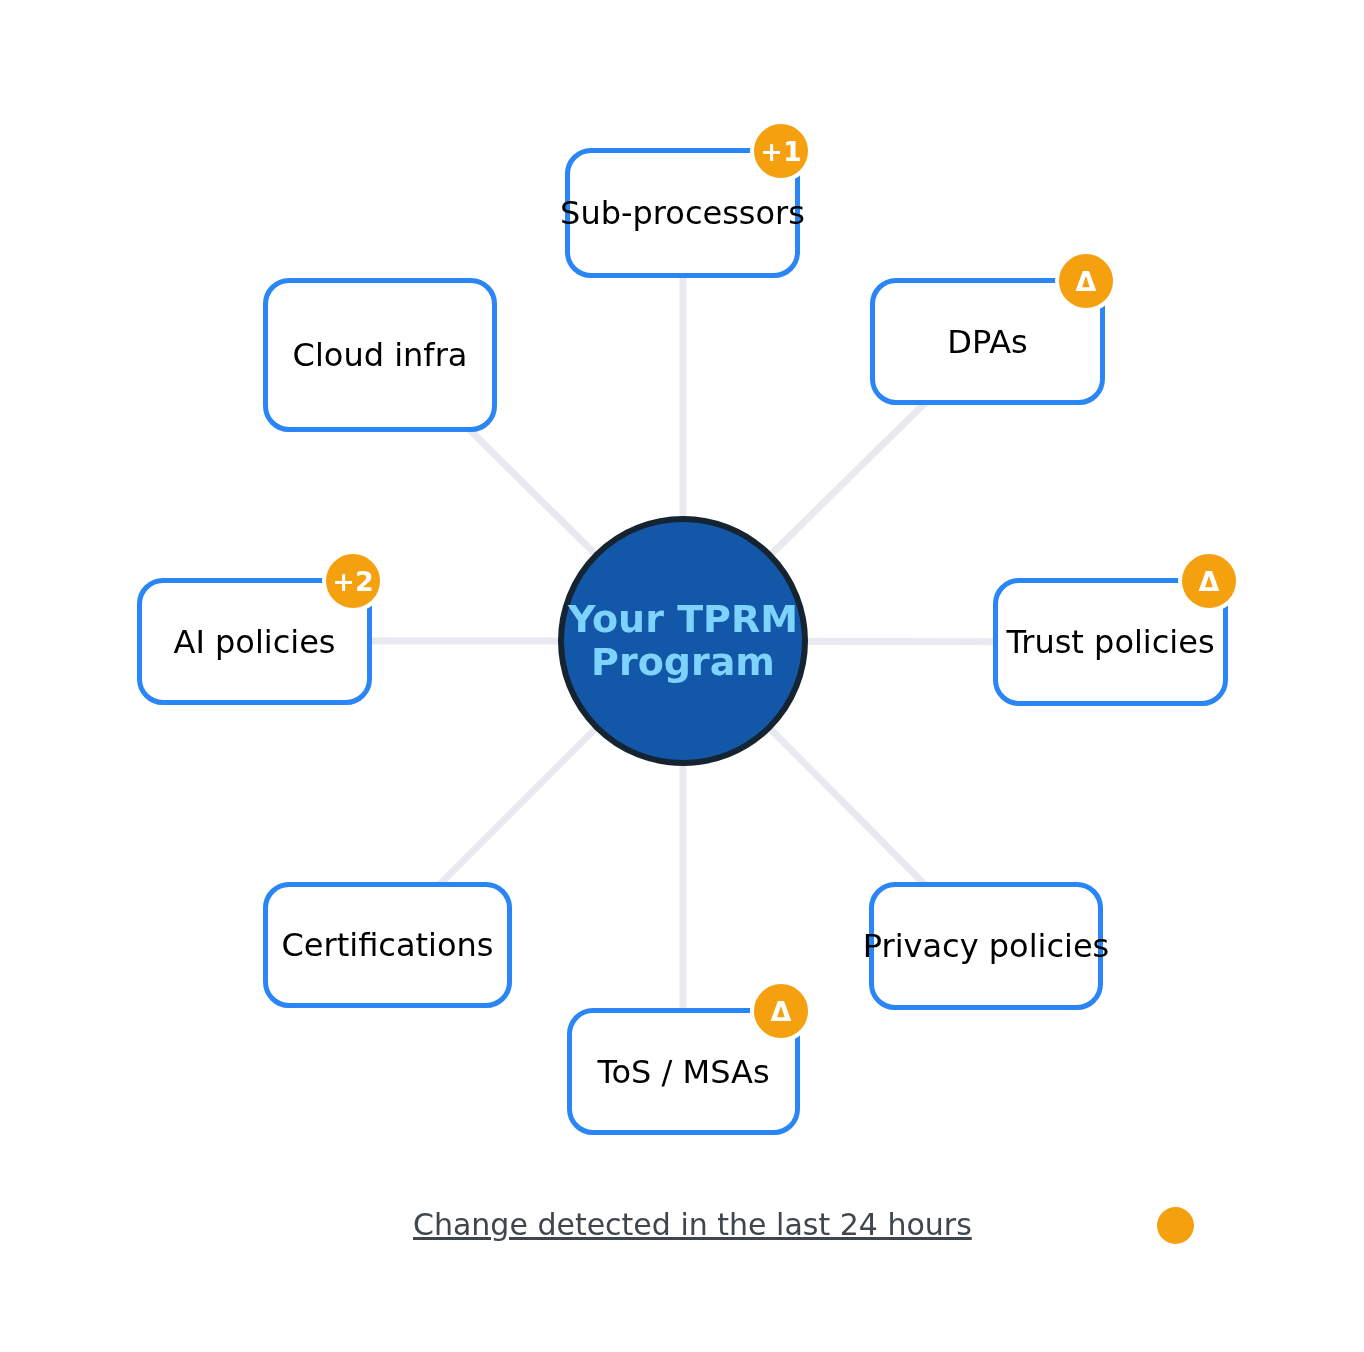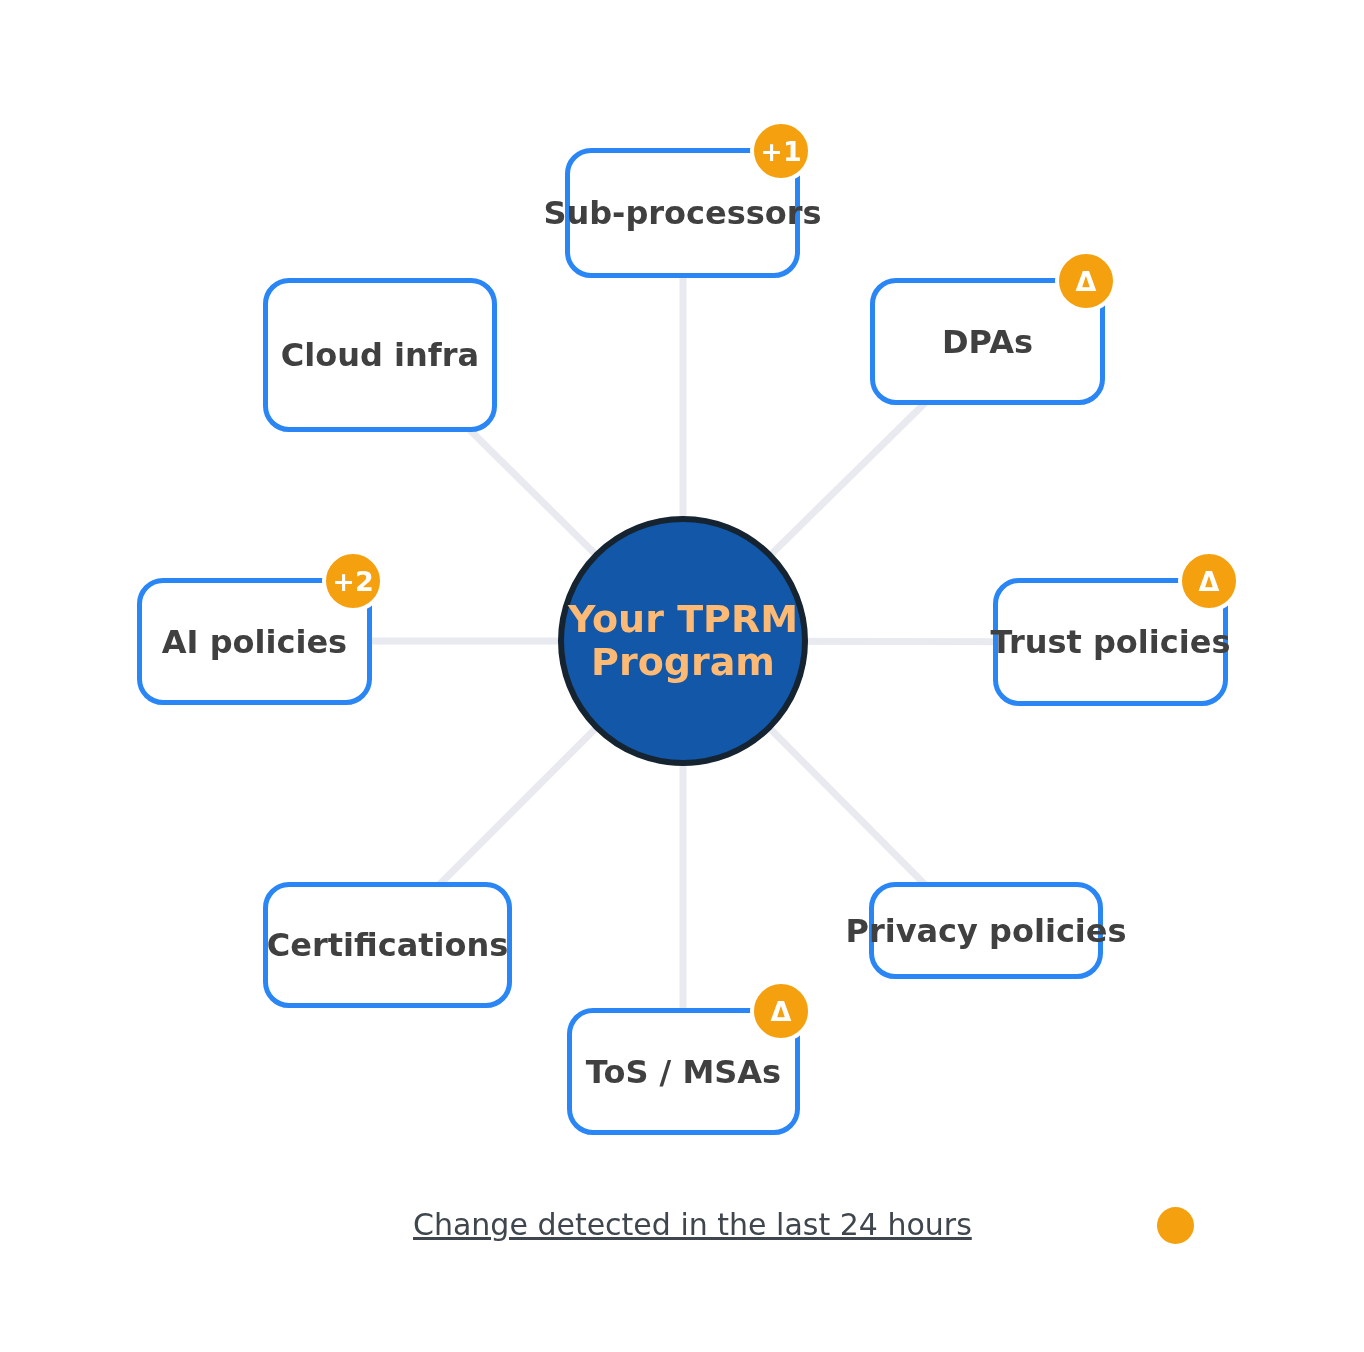--- a/index.html
+++ b/index.html
@@ -24,23 +24,23 @@
     position: absolute;
     box-sizing: border-box;
     background: #ffffff;
     border: 5px solid #2b86f5;
     border-radius: 26px;
     display: flex;
     align-items: center;
     justify-content: center;
   }
   .node .label {
-    font-weight: bold;
+    font-weight: normal;
     font-size: 32px;
-    color: #404040;
+    color: #000000;
     white-space: nowrap;
   }
   .badge {
     position: absolute;
     top: -33px;
     right: -17px;
     width: 62px;
     height: 62px;
     box-sizing: border-box;
     border: 4px solid #ffffff;
@@ -66,30 +66,30 @@
     background: #1257a8;
     display: flex;
     align-items: center;
     justify-content: center;
   }
   .hub-title {
     width: 266px;
     margin-left: -8px;
     margin-right: -8px;
     text-align: center;
-    color: #fdba74;
+    color: #7dd3fc;
     font-weight: bold;
     font-size: 38px;
     line-height: 1.12;
   }
   
   .n0 { left: 565px; top: 148px;  width: 235px; height: 130px; }
   .n1 { left: 870px; top: 278px;  width: 235px; height: 127px; }
   .n2 { left: 993px; top: 578px;  width: 235px; height: 128px; }
-  .n3 { left: 869px; top: 882px;  width: 234px; height: 97px; }
+  .n3 { left: 869px; top: 882px;  width: 234px; height: 128px; }
   .n4 { left: 567px; top: 1008px; width: 233px; height: 127px; }
   .n5 { left: 263px; top: 882px;  width: 249px; height: 126px; }
   .n6 { left: 137px; top: 578px;  width: 235px; height: 127px; }
   .n7 { left: 263px; top: 278px;  width: 234px; height: 154px; }
 
   .legend-text {
     position: absolute;
     left: 413px;
     top: 1205px;
     font-size: 30px;

